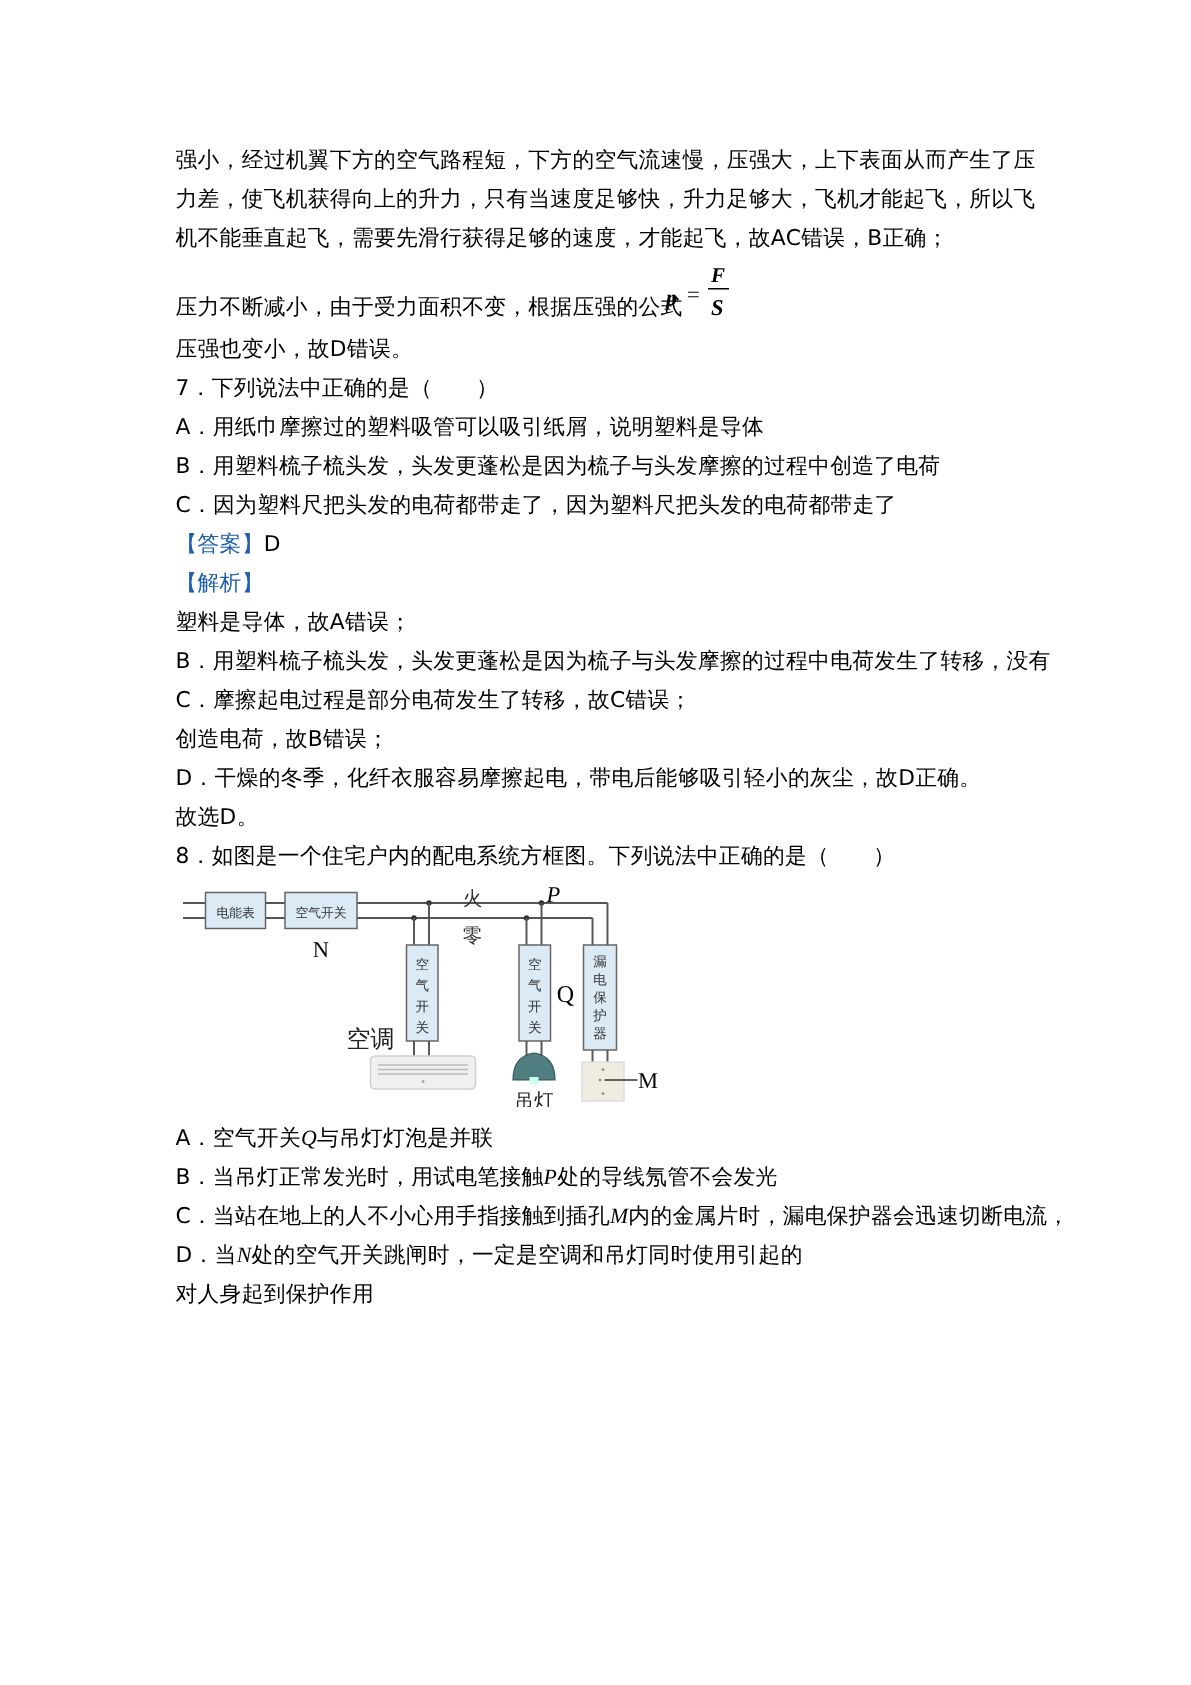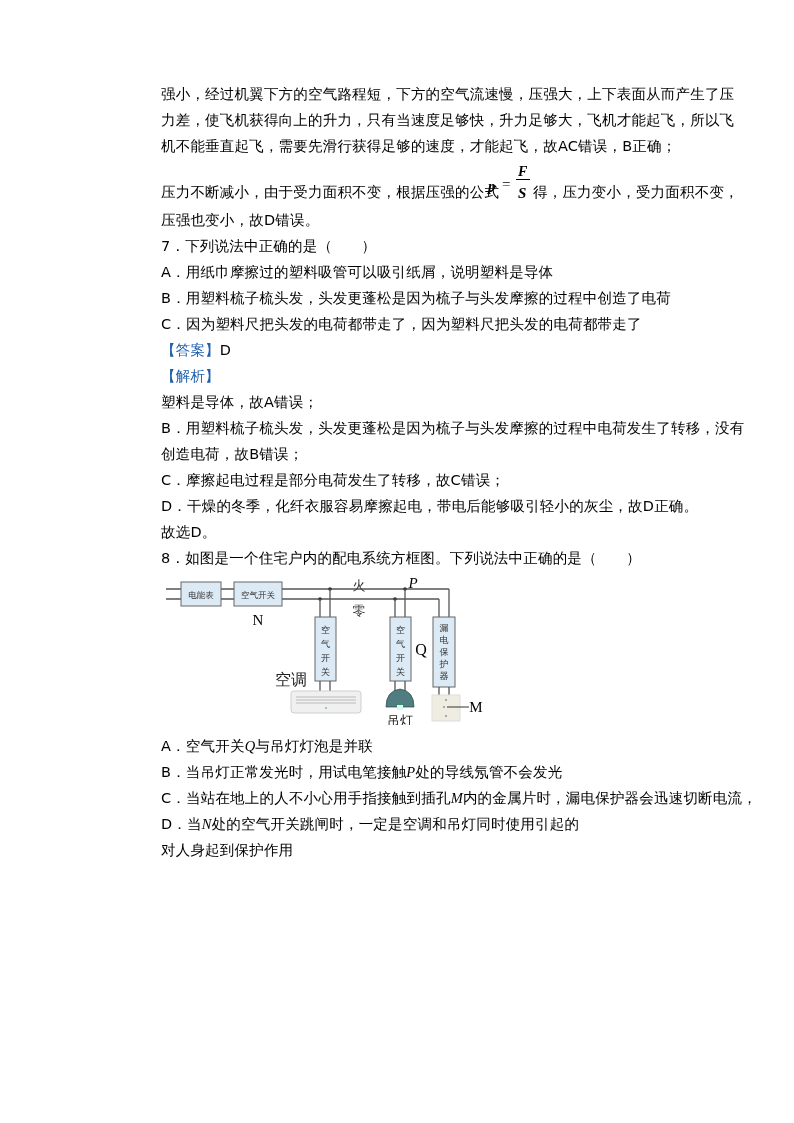--- a/index.html
+++ b/index.html
@@ -1,18 +1,18 @@
 <!DOCTYPE html>
 <html><head>
 <meta charset="utf-8">
 <style>
   html, body { margin: 0; padding: 0; background: #ffffff; }
   body { width: 794px; height: 1123px; position: relative; overflow: hidden;
          font-family: "DejaVu Sans", "Liberation Sans", sans-serif; color: #000; }
-  .page { position: absolute; left: 117px; top: 81px; width: 566px; margin-left: 44px; }
+  .page { position: absolute; left: 117px; top: 94px; width: 566px; }
   .line { font-size: 14.5px; line-height: 26px; height: 26px; white-space: nowrap; letter-spacing: 0.2px; }
   .it { font-family: "Liberation Serif", serif; font-style: italic; }
   .tag { color: #1f5fad; text-align: center; }
   .formula-line { height: 48px; position: relative; }
   .formula-line .pre { position: absolute; left: 0; top: 20px; }
   .formula { position: absolute; left: 327px; top: 0px; width: 44px; height: 48px;
              font-family: "Liberation Serif", serif; font-weight: bold; font-style: italic; }
   .formula .p { position: absolute; left: 0; top: 14px; font-size: 15px; }
   .formula .eq { position: absolute; left: 14px; top: 12px; font-size: 15px; font-style: normal; font-weight: normal; }
   .formula .F { position: absolute; left: 30px; top: 0px; font-size: 14px; }
@@ -34,38 +34,37 @@
 
   <div class="line formula-line">
     <span class="pre">压力不断减小，由于受力面积不变，根据压强的公式</span>
     <span class="formula">
       <span class="p">p</span>
       <span class="eq">=</span>
       <span class="F">F</span>
       <span class="bar"></span>
       <span class="S">S</span>
     </span>
-    <span class="post">得，压力变小，受力面积不变，</span>
   </div>
   <div class="line">压强也变小，故D错误。</div>
 
   <div class="line">7．下列说法中正确的是（　　）</div>
   <div class="line">A．用纸巾摩擦过的塑料吸管可以吸引纸屑，说明塑料是导体</div>
   <div class="line">B．用塑料梳子梳头发，头发更蓬松是因为梳子与头发摩擦的过程中创造了电荷</div>
   <div class="line">C．因为塑料尺把头发的电荷都带走了，因为塑料尺把头发的电荷都带走了</div>
   <div class="line">
     <span class="tag">【答案】</span><span>D</span>
   </div>
   <div class="line">
     <span class="tag">【解析】</span>
   </div>
   <div class="line">塑料是导体，故A错误；</div>
   <div class="line">B．用塑料梳子梳头发，头发更蓬松是因为梳子与头发摩擦的过程中电荷发生了转移，没有</div>
+  <div class="line">C．摩擦起电过程是部分电荷发生了转移，故C错误；</div>
   <div class="line">创造电荷，故B错误；</div>
-  <div class="line">C．摩擦起电过程是部分电荷发生了转移，故C错误；</div>
   <div class="line">D．干燥的冬季，化纤衣服容易摩擦起电，带电后能够吸引轻小的灰尘，故D正确。</div>
   <div class="line">故选D。</div>
 
   <div class="line">8．如图是一个住宅户内的配电系统方框图。下列说法中正确的是（　　）</div>
 
   <div class="diagram">
     <svg width="330" height="150" viewBox="0 0 330 150" xmlns="http://www.w3.org/2000/svg">
 
       <line x1="0" y1="14" x2="283" y2="14" stroke="#555" stroke-width="1.3"></line>
       <line x1="283" y1="14" x2="283" y2="42" stroke="#555" stroke-width="1.3"></line>

